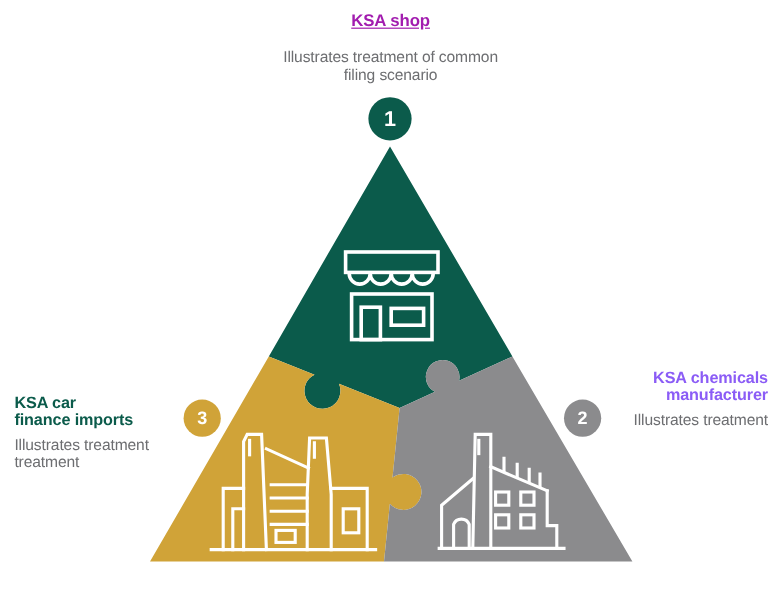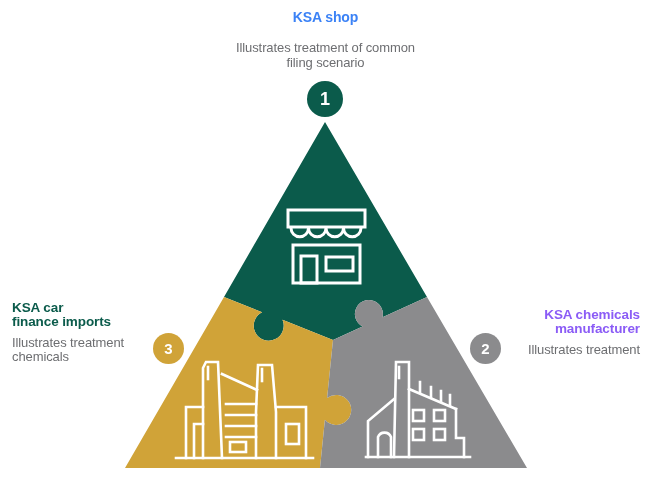--- a/index.html
+++ b/index.html
@@ -71,37 +71,37 @@
       <rect x="413" y="429" width="11" height="11"></rect>
       <rect x="434" y="429" width="11" height="11"></rect>
     </g>
   </svg>
 
   <div class="badge badge-1" style="background-color: rgb(11, 91, 75);">1</div>
   <div class="badge badge-2" style="background-color: rgb(139, 139, 141);">2</div>
   <div class="badge badge-3" style="background-color: rgb(208, 163, 56);">3</div>
 
   <div class="label label-top">
-    <div class="title" style="color: #3b82f6;">
+    <div class="title" style="color: #a21caf; text-decoration: underline;">
       <div>KSA shop</div>
     </div>
     <div class="desc" style="color: rgb(109, 110, 113);">
       <div>Illustrates treatment of common</div>
       <div>filing scenario</div>
     </div>
   </div>
 
   <div class="label label-left">
-    <div class="title" style="color: rgb(11, 91, 75);">
+    <div class="title" style="color: rgb(11, 91, 75); margin-top: 28px;">
       <div>KSA car</div>
       <div>finance imports</div>
     </div>
     <div class="desc" style="color: rgb(109, 110, 113);">
       <div>Illustrates treatment</div>
-      <div>chemicals</div>
+      <div>treatment</div>
     </div>
   </div>
 
   <div class="label label-right">
     <div class="title" style="color: #8b5cf6;">
       <div>KSA chemicals</div>
       <div>manufacturer</div>
     </div>
     <div class="desc" style="color: rgb(109, 110, 113);">
       <div>Illustrates treatment</div>

